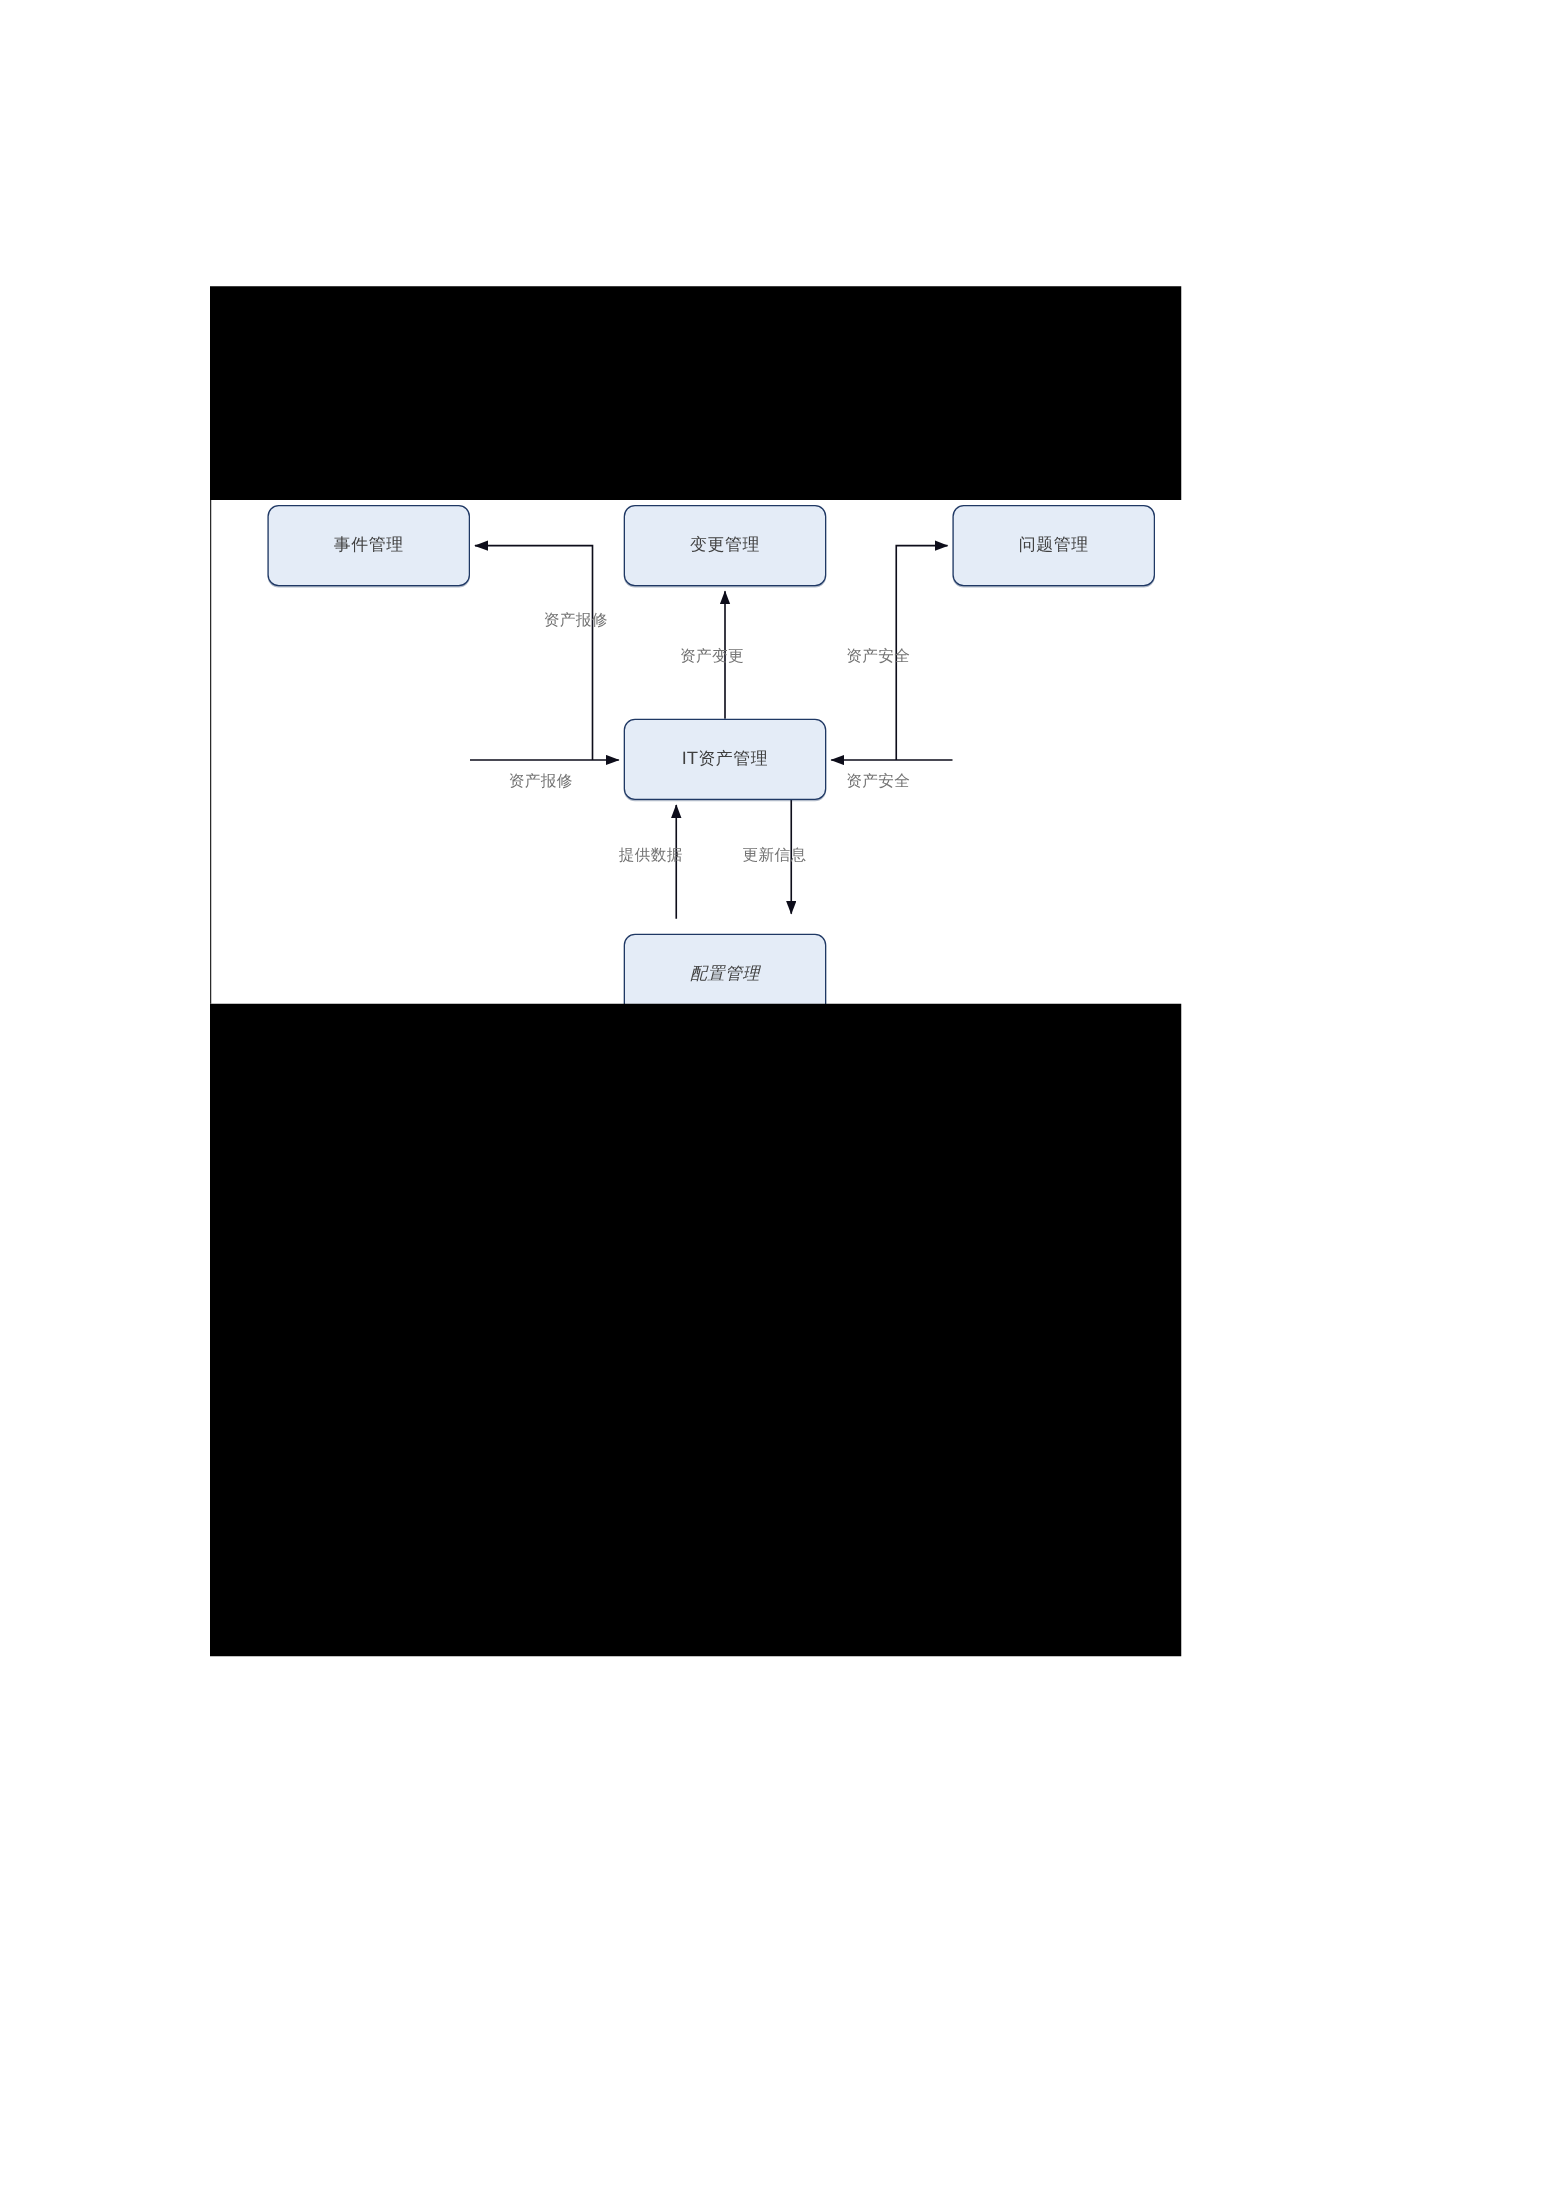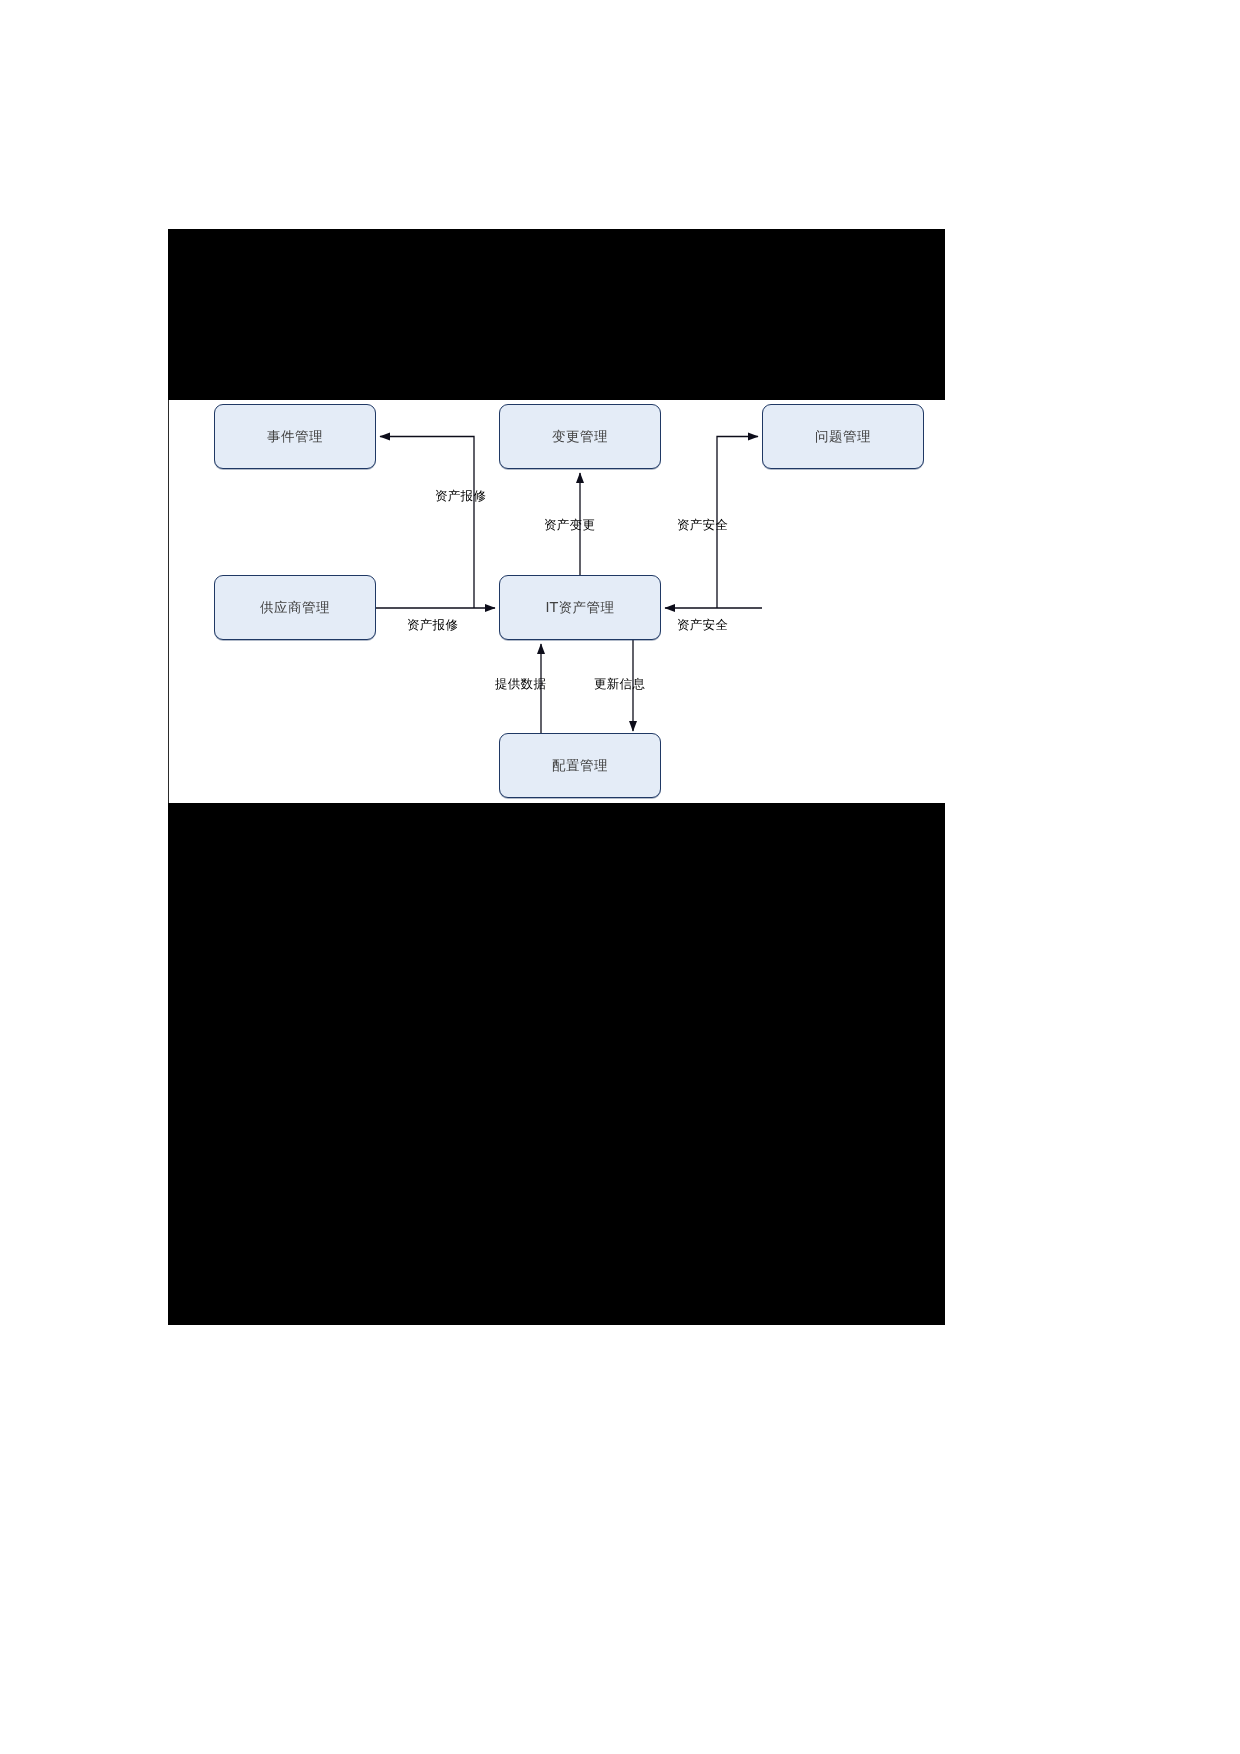--- a/index.html
+++ b/index.html
@@ -55,34 +55,34 @@
   }
   .node-label { pointer-events: none; }
 
   
   #node-incident  { left: 45px;  top: 4px;   width: 162px; height: 65px; }
   #node-change    { left: 330px; top: 4px;   width: 162px; height: 65px; }
   #node-problem   { left: 593px; top: 4px;   width: 162px; height: 65px; }
   #node-supplier  { left: 45px;  top: 175px; width: 162px; height: 65px; }
   #node-itasset   { left: 330px; top: 175px; width: 162px; height: 65px; }
   #node-infosec   { left: 593px; top: 175px; width: 162px; height: 65px; }
-  #node-config    { left: 330px; top: 333px; width: 162px; height: 65px; }
+  #node-config    { left: 330px; top: 347px; width: 162px; height: 65px; font-style: italic; }
 
   
   #connectors {
     position: absolute;
     left: 0; top: 0;
     width: 777px; height: 403px;
   }
   #connectors line, #connectors polyline { stroke: #0d0d1a; stroke-width: 1.3px; fill: none; }
 
   
   .edge-label {
     position: absolute;
-    color: #000000;
+    color: #737373;
     font-size: 12.5px;
     line-height: 1;
     white-space: nowrap;
     letter-spacing: 0.3px;
   }
   #lbl-asset-repair  { left: 266px; top: 90px; }
   #lbl-asset-change  { left: 375px; top: 119px; }
   #lbl-root-cause    { left: 508px; top: 119px; }
   #lbl-supplier-ctr  { left: 238px; top: 219px; }
   #lbl-asset-security{ left: 508px; top: 219px; }
@@ -122,23 +122,20 @@
 
     <div class="node" id="node-incident">
       <span class="node-label">事件管理</span>
     </div>
     <div class="node" id="node-problem">
       <span class="node-label">问题管理</span>
     </div>
     <div class="node" id="node-change">
       <span class="node-label">变更管理</span>
     </div>
-    <div class="node" id="node-supplier">
-      <span class="node-label">供应商管理</span>
-    </div>
     <div class="node" id="node-itasset">
       <span class="node-label">IT资产管理</span>
     </div>
     <div class="node" id="node-config">
       <span class="node-label">配置管理</span>
     </div>
 
     <span class="edge-label" id="lbl-asset-repair">资产报修</span>
     <span class="edge-label" id="lbl-asset-change">资产变更</span>
     <span class="edge-label" id="lbl-root-cause">资产安全</span>

